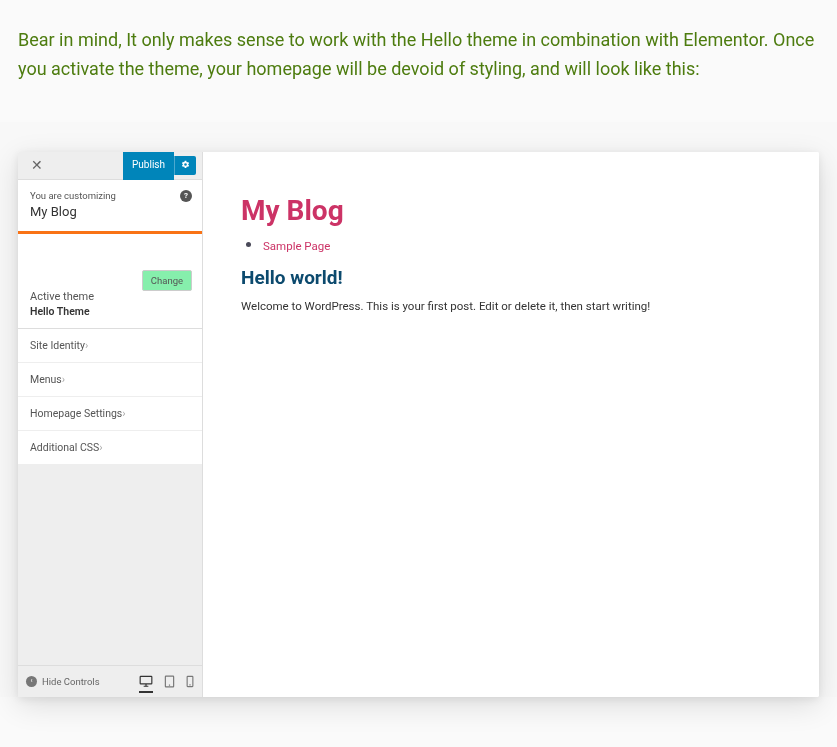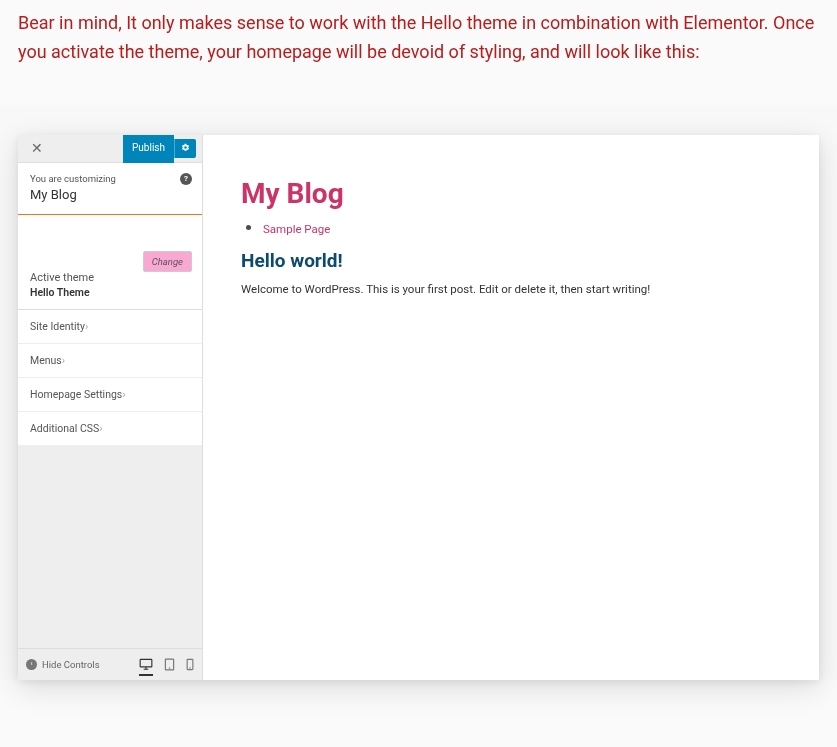--- a/index.html
+++ b/index.html
@@ -4,24 +4,24 @@
   <style>
     * { margin: 0; padding: 0; box-sizing: border-box; }
     body {
       font-family: -apple-system, BlinkMacSystemFont, "Segoe UI", Roboto, sans-serif;
       background: #fafafa;
       width: 837px;
       height: 747px;
       color: #4a4a59;
     }
     .intro-text {
-      padding: 9px 18px 0 18px;
+      padding: 26px 18px 0 18px;
       font-size: 18px;
       line-height: 1.6;
-      color: #b91c1c;
+      color: #4d7c0f;
     }
     .screenshot-wrap {
       background: #f8f8f8;
       margin-top: 38px;
       padding: 30px 18px 0 18px;
     }
     .customizer {
       background: #fff;
       width: 801px;
       height: 545px;
@@ -73,21 +73,21 @@
       font-size: 10px;
       padding: 4px 6px;
       border-left: 1px solid rgba(255,255,255,0.3);
       border-radius: 0 2px 2px 0;
       cursor: pointer;
       line-height: 1;
     }
     .sidebar-info {
       background: #fff;
       padding: 10px 12px 12px 12px;
-      border-bottom: 1px solid #f97316;
+      border-bottom: 3px solid #f97316;
       position: relative;
     }
     .info-small {
       font-size: 9.5px;
       color: #555;
     }
     .info-title {
       font-size: 13px;
       color: #333;
       margin-top: 3px;
@@ -122,27 +122,26 @@
       margin-top: 46px;
     }
     .theme-meta .theme-name {
       font-size: 10.5px;
       color: #333;
       font-weight: 600;
       margin-top: 2px;
     }
     .change-btn {
       border: 1px solid #ccc;
-      background: #f9a8d4;
+      background: #86efac;
       font-size: 9.5px;
       padding: 4px 8px;
       border-radius: 2px;
       color: #555;
       cursor: pointer;
-      font-style: italic;
     }
     .menu-list {
       background: #fff;
     }
     .menu-item {
       padding: 10px 12px;
       border-bottom: 1px solid #eee;
       font-size: 10.5px;
       color: #555;
       display: flex;

